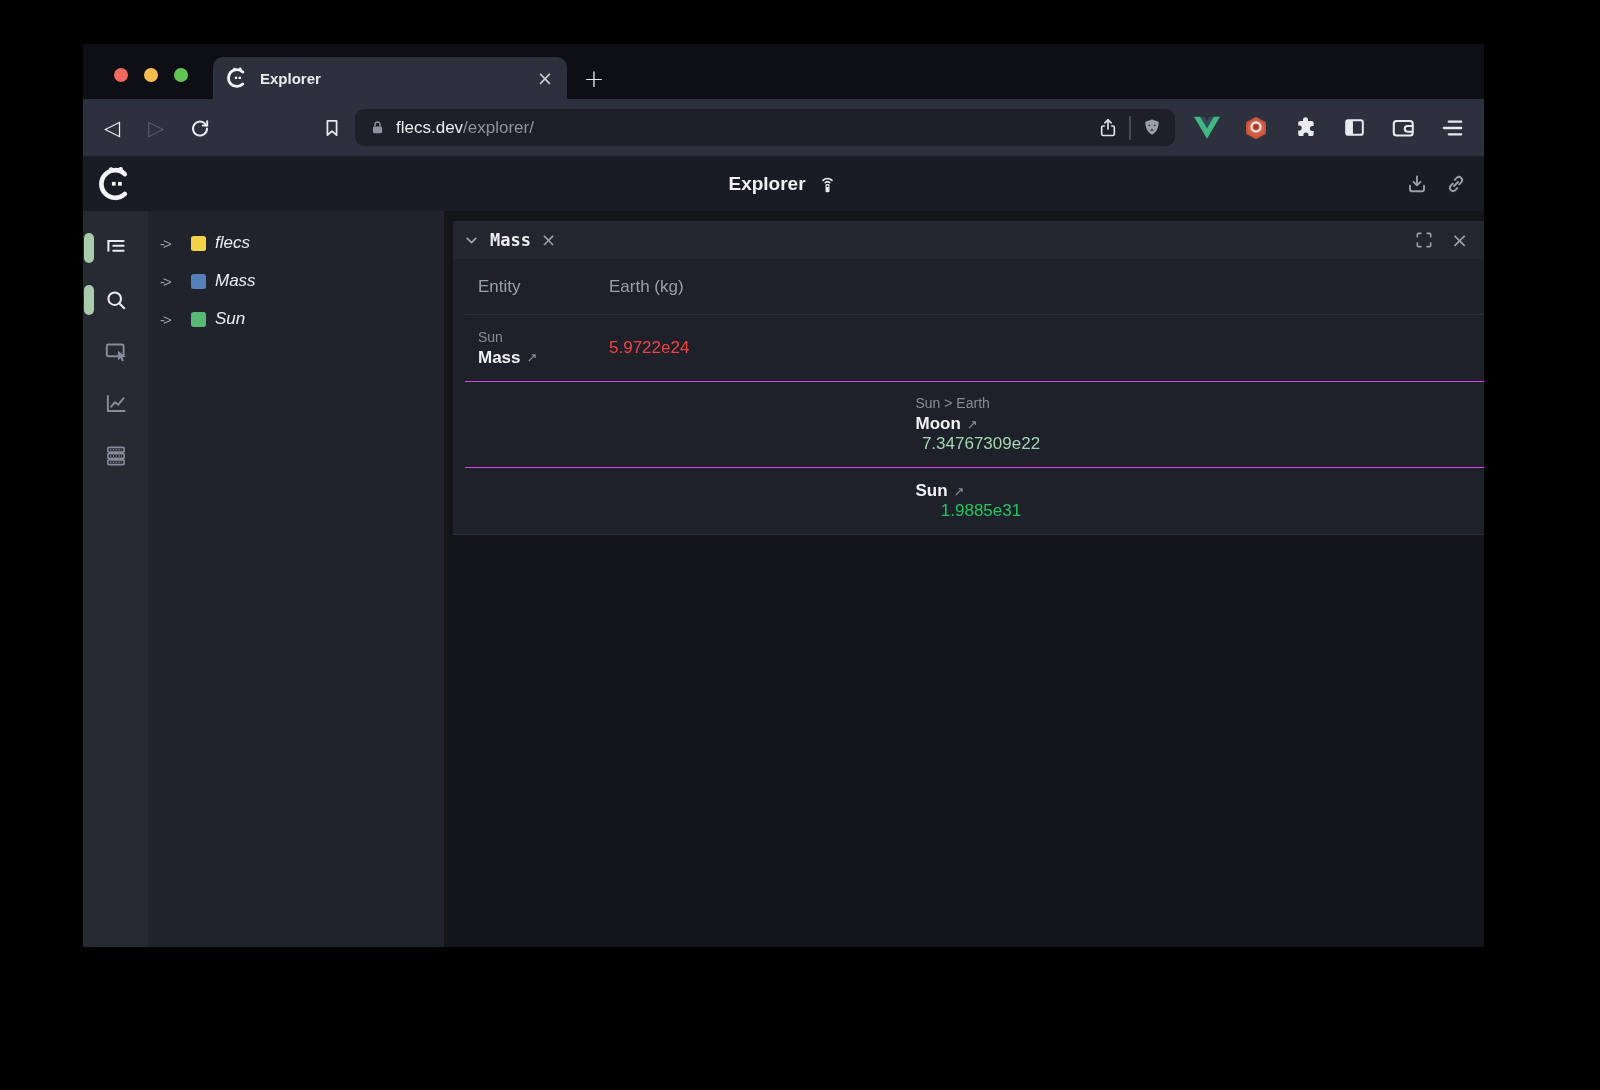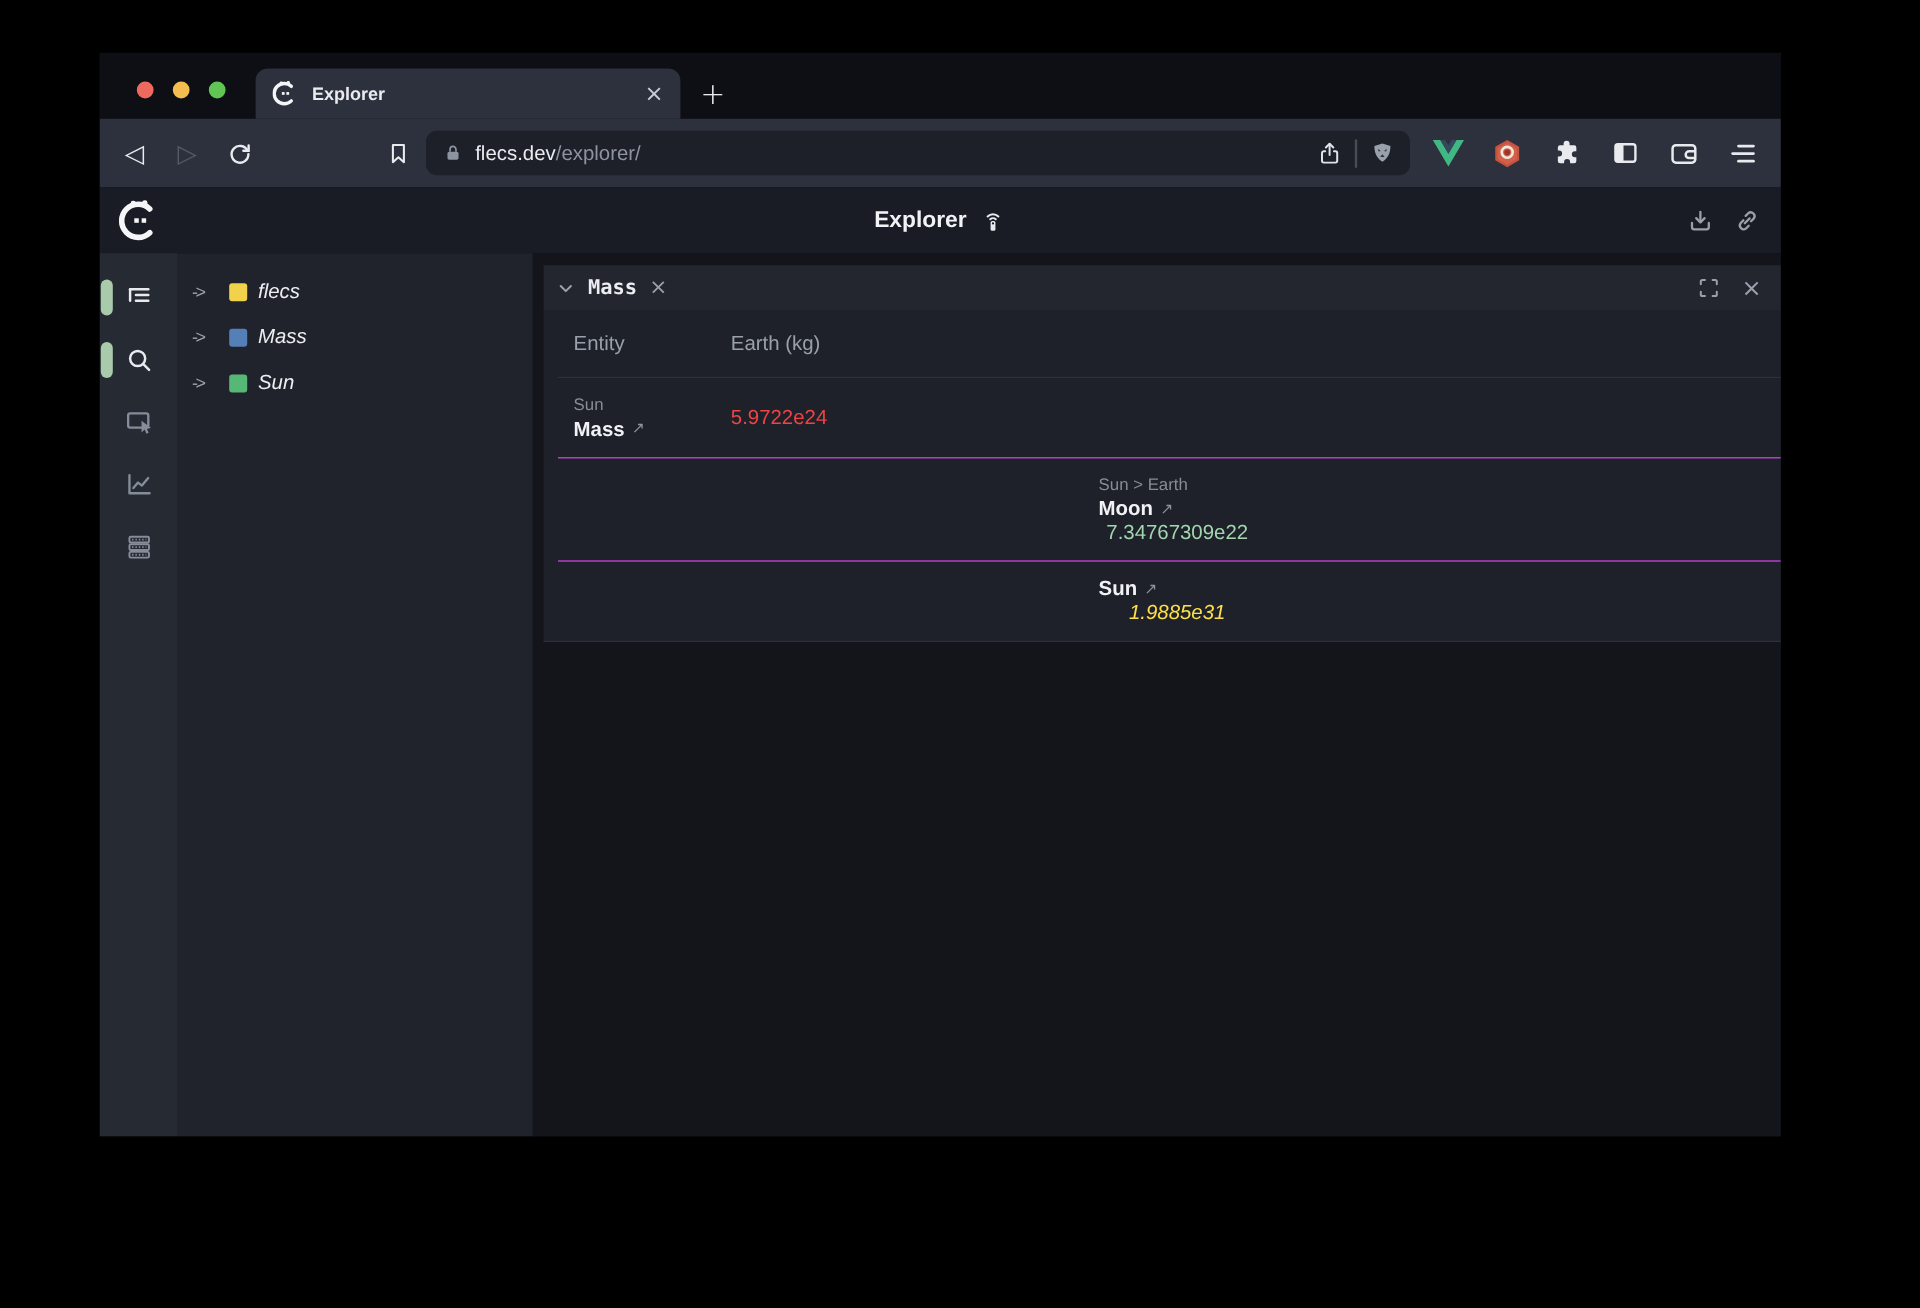--- a/index.html
+++ b/index.html
@@ -334,19 +334,19 @@
         </div>
 
         <div class="trow" style="min-height:60px;">
           <div class="entity-cell">
 
             <div class="entityname">
                 <span>Sun</span>
                 <span class="linkarrow">↗</span>
               </div>
           </div>
-          <div class="value" style="color: #fde047; font-style: italic;">1.9885e31</div>
+          <div class="value" style="color: #22c55e;">1.9885e31</div>
         </div>
       </div>
 
     </div>
   </div>
 </div>
 
 </body></html>

